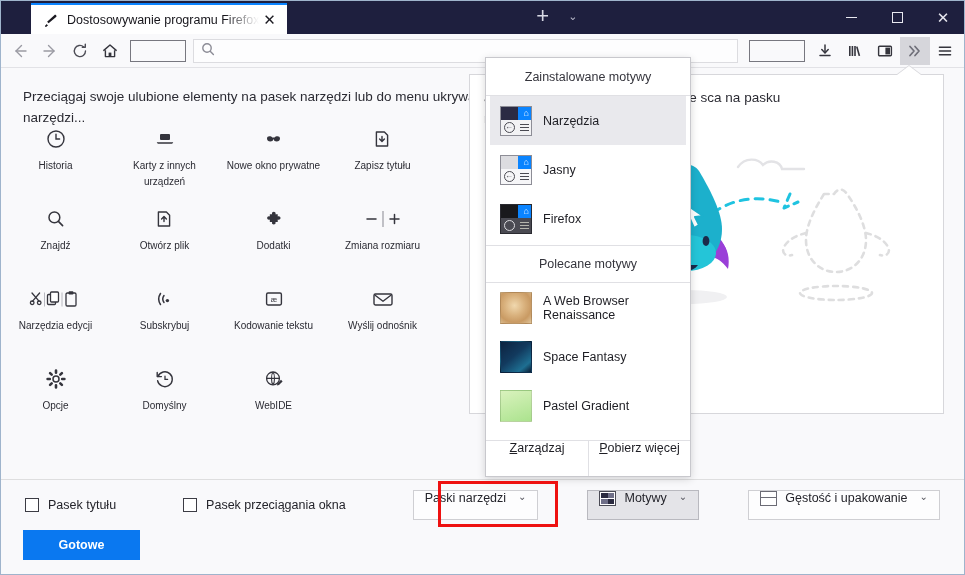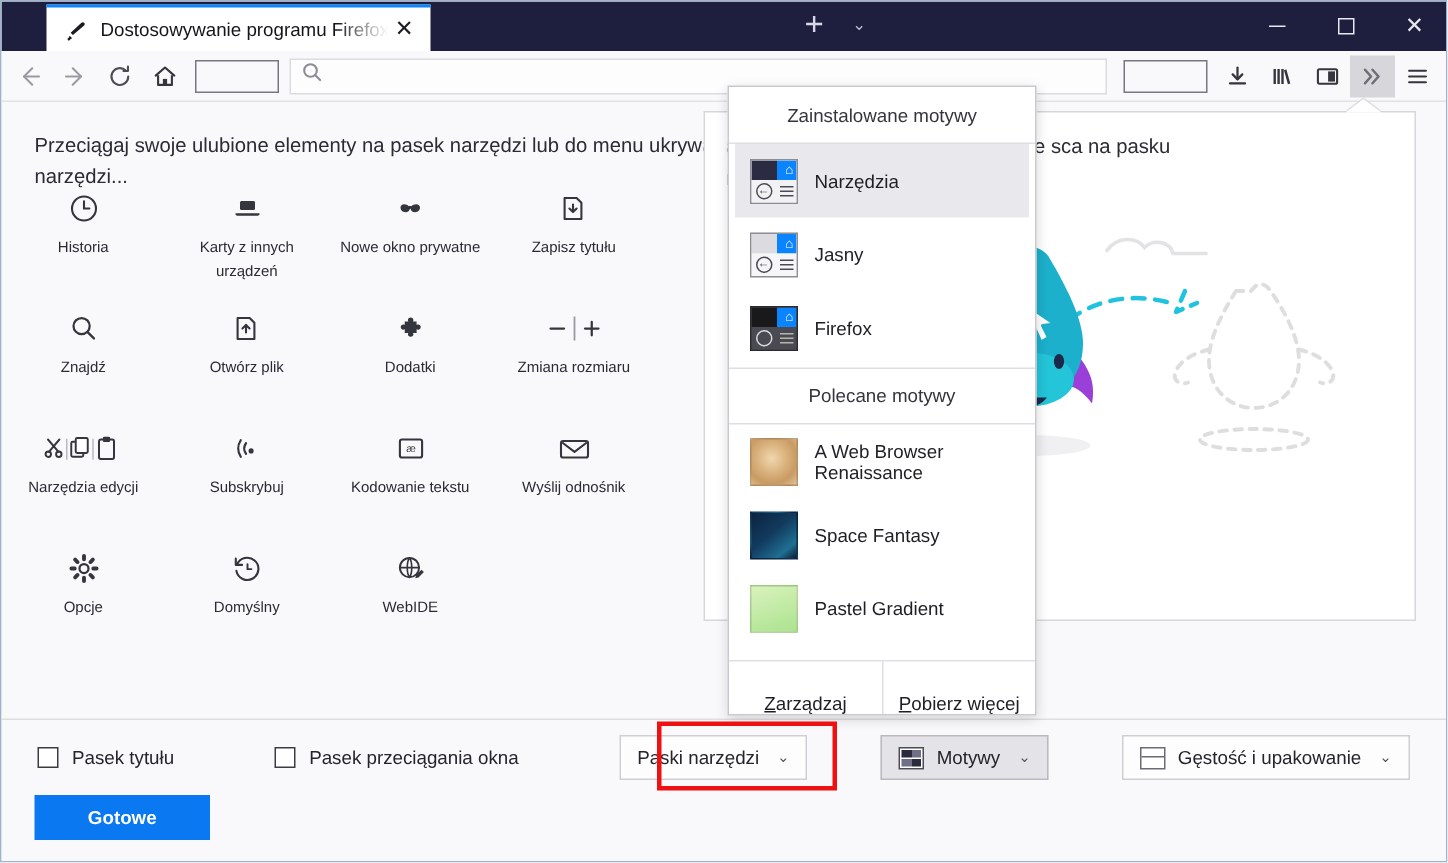--- a/index.html
+++ b/index.html
@@ -219,21 +219,21 @@
     border: 1px solid rgba(0,0,0,0.12);
   }
   .panel-footer {
     margin-top: auto;
     height: 36px; min-height: 36px;
     border-top: 1px solid #e0e0e4;
     display: flex;
   }
   .footer-btn {
     flex: 1 1 50%;
-    display: flex; align-items: flex-end; justify-content: center;
+    display: flex; align-items: flex-start; justify-content: center;
     font-size: 12.5px; color: #1e1e24;
   }
   .footer-btn + .footer-btn { border-left: 1px solid #e0e0e4; }
   .ak { text-decoration: underline; }
 
   
   .bottombar {
     position: absolute; left: 0; top: 478px;
     width: 963px; height: 95px;
     background: #f9f9fb;
@@ -250,21 +250,21 @@
   .cbox {
     width: 14px; height: 14px;
     border: 1px solid #3c3c44; background: #ffffff;
     margin-right: 9px;
   }
   .cbox-label { font-size: 12.5px; color: #24242b; }
   .dd-btn {
     height: 30px;
     border: 1px solid #cfcfd3;
     background: #fdfdfe;
-    display: flex; align-items: center;
+    display: flex; 
     padding: 0 11px;
     font-size: 12.5px; color: #24242b;
     margin-right: 16px;
   }
   .dd-btn .cav { margin-left: 12px; font-size: 10px; color: #55555e; }
   .dd-btn .bicon { margin-right: 8px; display: flex; }
   .dd-btn.active { background: #e4e4e8; border-color: #b9b9bf; }
   .highlight-box {
     position: absolute; left: 437px; top: 480px;
     width: 120px; height: 46px;

